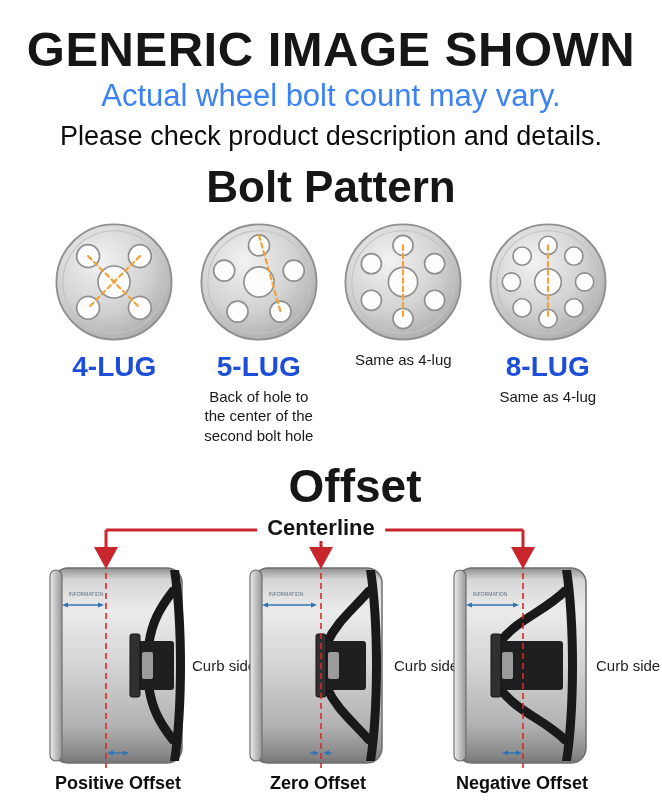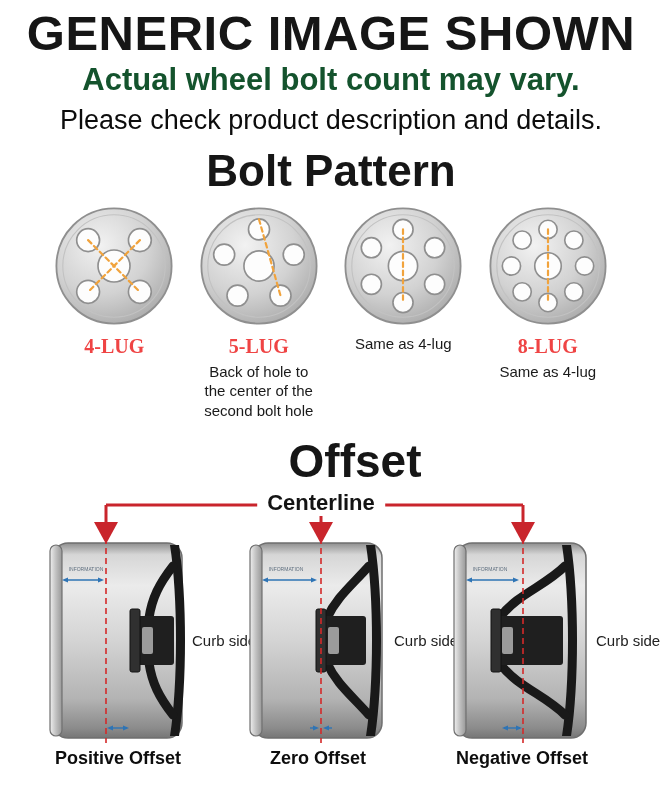--- a/index.html
+++ b/index.html
@@ -3,34 +3,34 @@
 <meta charset="utf-8">
 <style>
   html,body{margin:0;padding:0;background:#fff;}
   body{
     width:662px;height:800px;overflow:hidden;
     font-family:"Liberation Sans", sans-serif;color:#111;
   }
   .page{width:662px;height:800px;position:relative;background:#fff;}
 
   
-  header{text-align:center;padding-top:8px;}
+  header{text-align:center;padding-top:24px;}
   .title{
     margin:0;font-size:49px;line-height:1.05;font-weight:800;
     letter-spacing:.5px;color:#161616;
   }
-  .subtitle{margin:3px 12px 0;font-size:31px;font-weight:700;color:#14532d;}
+  .subtitle{margin:3px 12px 0;font-size:31px;font-weight:400;color:#3b82f6;}
   .note{margin:7px 0 0;font-size:27px;font-weight:400;color:#0c0c0c;}
 
   
   .bolt-title{margin:10px 0 6px;text-align:center;font-size:44px;font-weight:800;color:#161616;}
   .bolt-grid{display:flex;margin:0 42px;}
   .bolt-col{flex:1;text-align:center;}
   .bolt-col svg.lug{width:128px;height:128px;display:block;margin:0 auto;}
-  .lug-label{font-size:20px;font-weight:700;margin-top:5px;color:#ef4444;font-family:Liberation Serif, serif;}
+  .lug-label{font-size:28px;font-weight:700;margin-top:5px;color:#1d4ed8;}
   .lug-desc{width:118px;margin:4px auto 0;font-size:15px;line-height:1.27;color:#1a1a1a;}
 
   
   .offset-title{margin:14px 0 2px;text-align:center;font-size:46px;font-weight:800;color:#161616;padding-left:48px;}
   .offset-stage{position:relative;width:662px;height:290px;}
   .owheel{position:absolute;top:48px;width:140px;height:205px;z-index:1;}
   .overlay{position:absolute;left:0;top:0;width:662px;height:290px;z-index:2;pointer-events:none;}
   .centerline-label{
     position:absolute;left:321px;top:0;transform:translateX(-50%);
     background:#fff;padding:0 10px;font-size:22px;font-weight:700;color:#141414;z-index:3;

